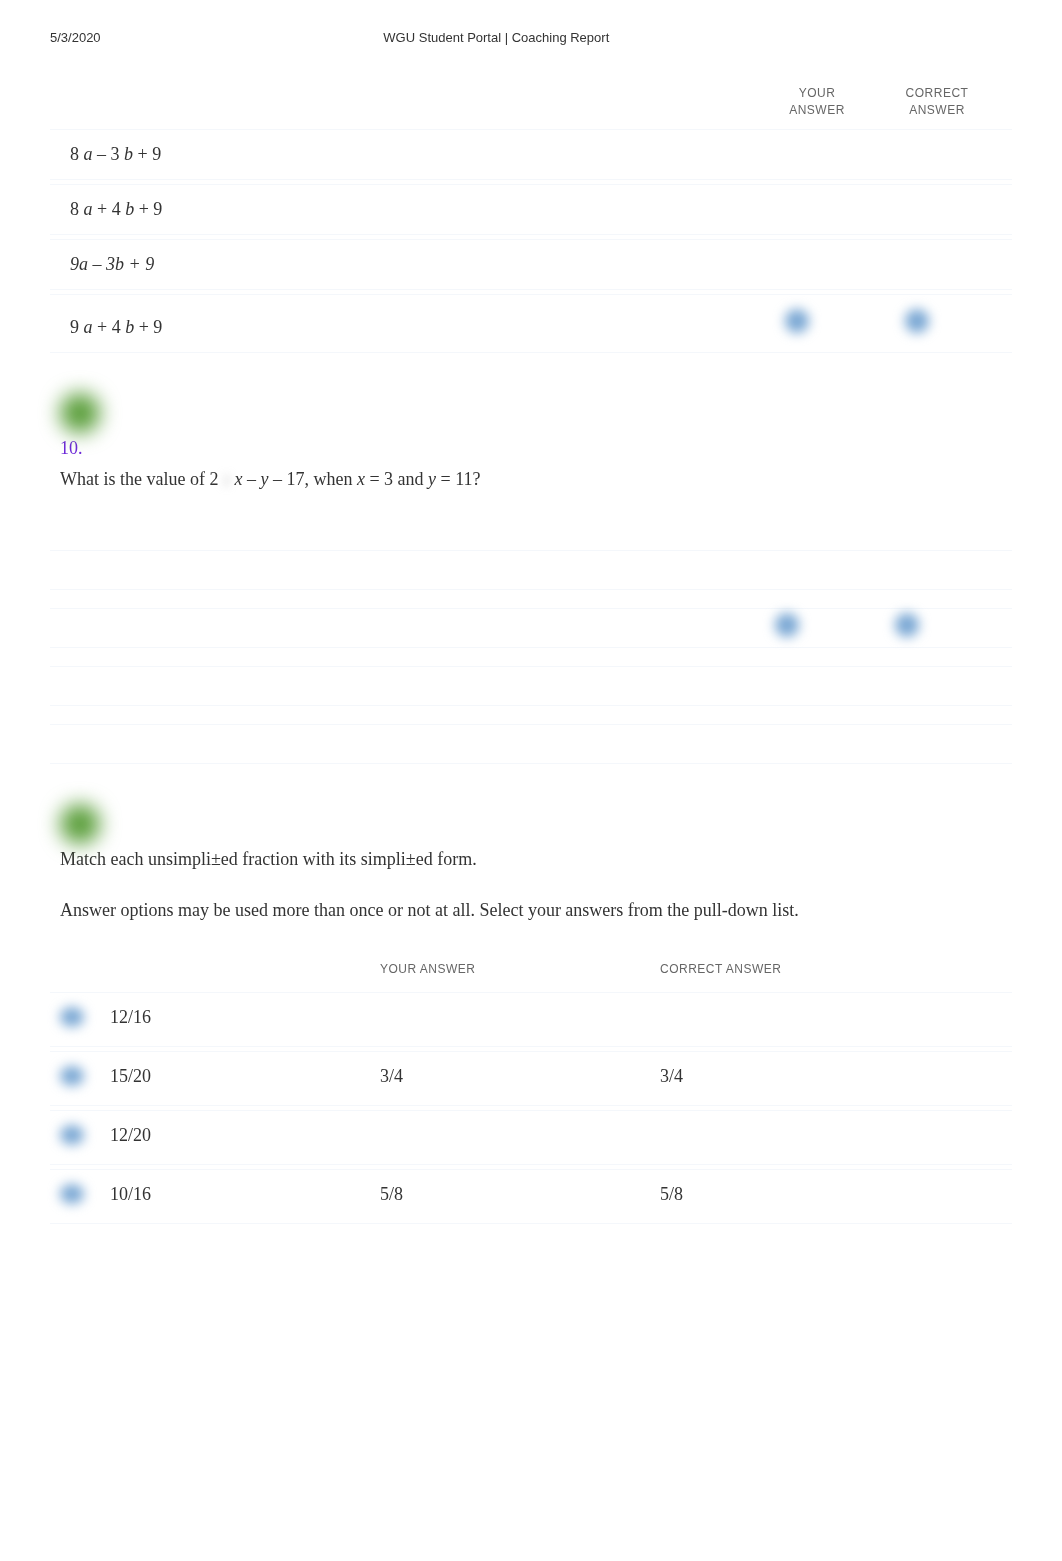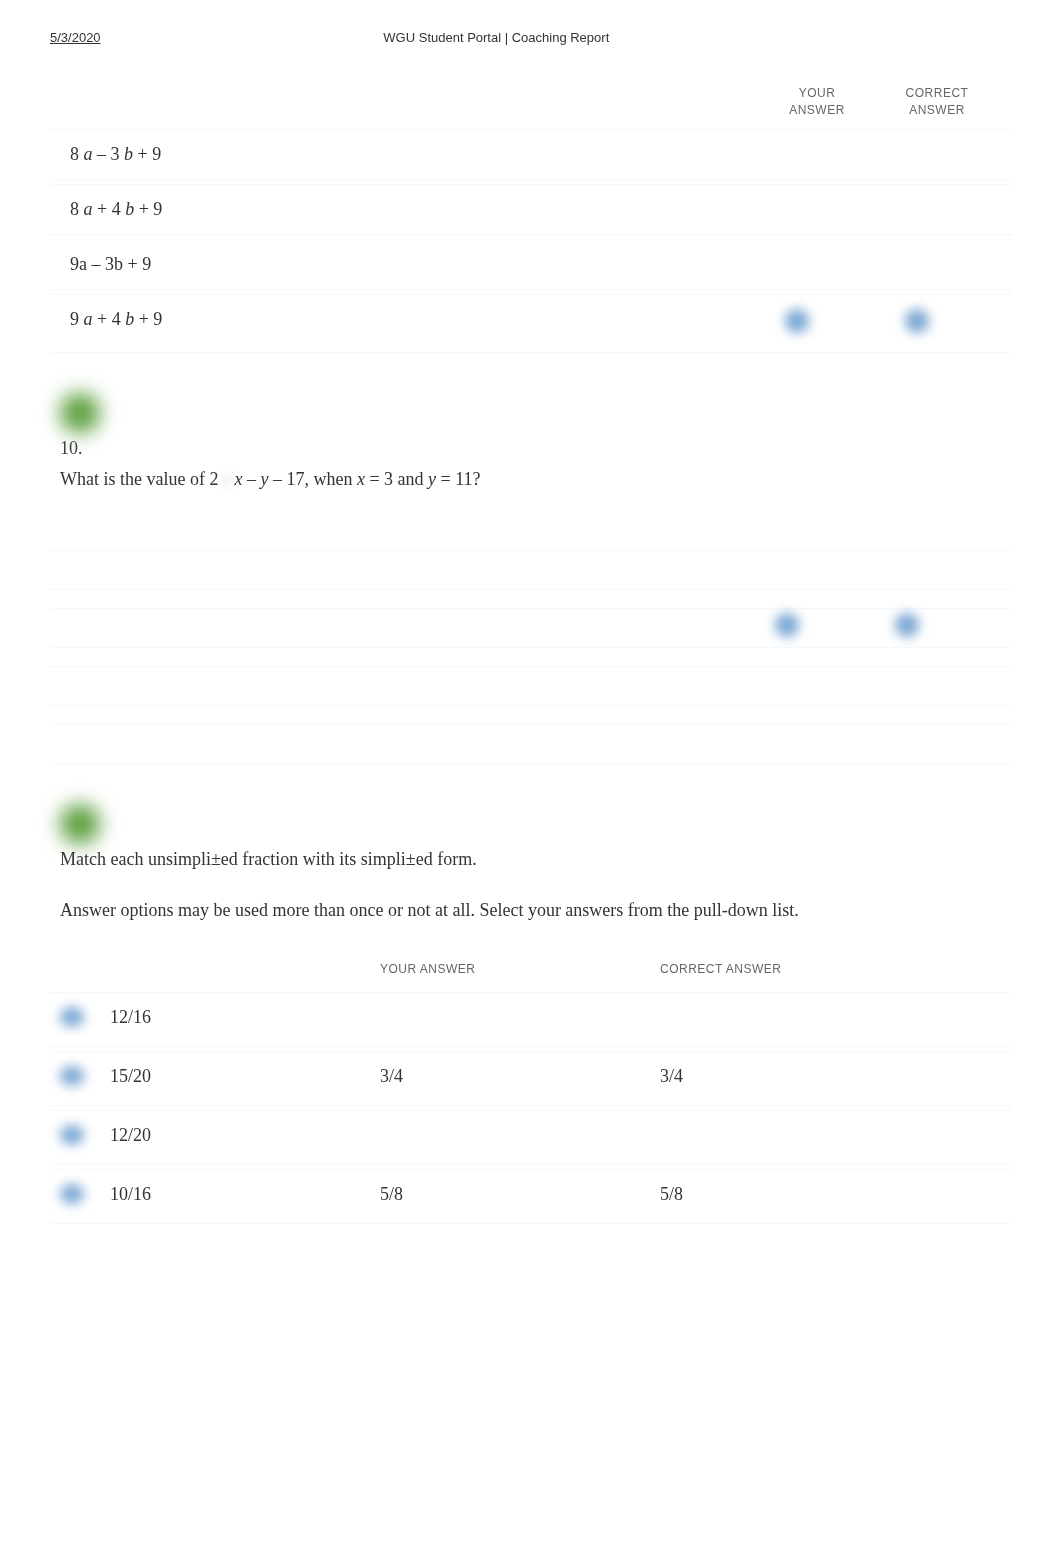--- a/index.html
+++ b/index.html
@@ -21,21 +21,20 @@
     .header-row {
       display: flex;
       justify-content: space-between;
       font-size: 13px;
       color: #333;
       margin-bottom: 40px;
       font-family: Arial, sans-serif;
     }
     .header-date {
       text-align: right;
-      text-decoration: underline;
     }
     .header-title {
       text-align: center;
       flex: 1;
       margin-left: -60px;
     }
     .column-headers {
       display: flex;
       justify-content: flex-end;
       gap: 30px;
@@ -46,21 +45,21 @@
       margin-bottom: 10px;
       padding-right: 30px;
     }
     .col-header {
       width: 90px;
       text-align: center;
       line-height: 1.4;
     }
     .answer-row {
       display: flex;
-      align-items: flex-start;
+      align-items: flex-end;
       padding: 14px 20px;
       border-top: 1px solid rgba(180, 200, 230, 0.15);
       border-bottom: 1px solid rgba(180, 200, 230, 0.15);
       margin-bottom: 4px;
     }
     .answer-text {
       flex: 1;
       font-size: 18px;
       color: #333;
     }
@@ -75,36 +74,37 @@
     }
     .blur-dot {
       width: 24px;
       height: 24px;
       border-radius: 50%;
       background: #7ba8d4;
       filter: blur(6px);
       display: inline-block;
     }
     .italic-expr {
+      font-style: italic;
     }
     .question-block {
       margin-top: 40px;
     }
     .green-status {
       width: 40px;
       height: 40px;
       border-radius: 50%;
       background: #5a9e3a;
       filter: blur(10px);
       margin-left: 10px;
       margin-bottom: 5px;
     }
     .question-number {
       font-size: 18px;
-      color: #404040;
+      color: #6d28d9;
       margin-left: 10px;
       margin-bottom: 10px;
     }
     .question-text {
       font-size: 18px;
       color: #333;
       margin-left: 10px;
       margin-bottom: 30px;
     }
     .blur-text {

